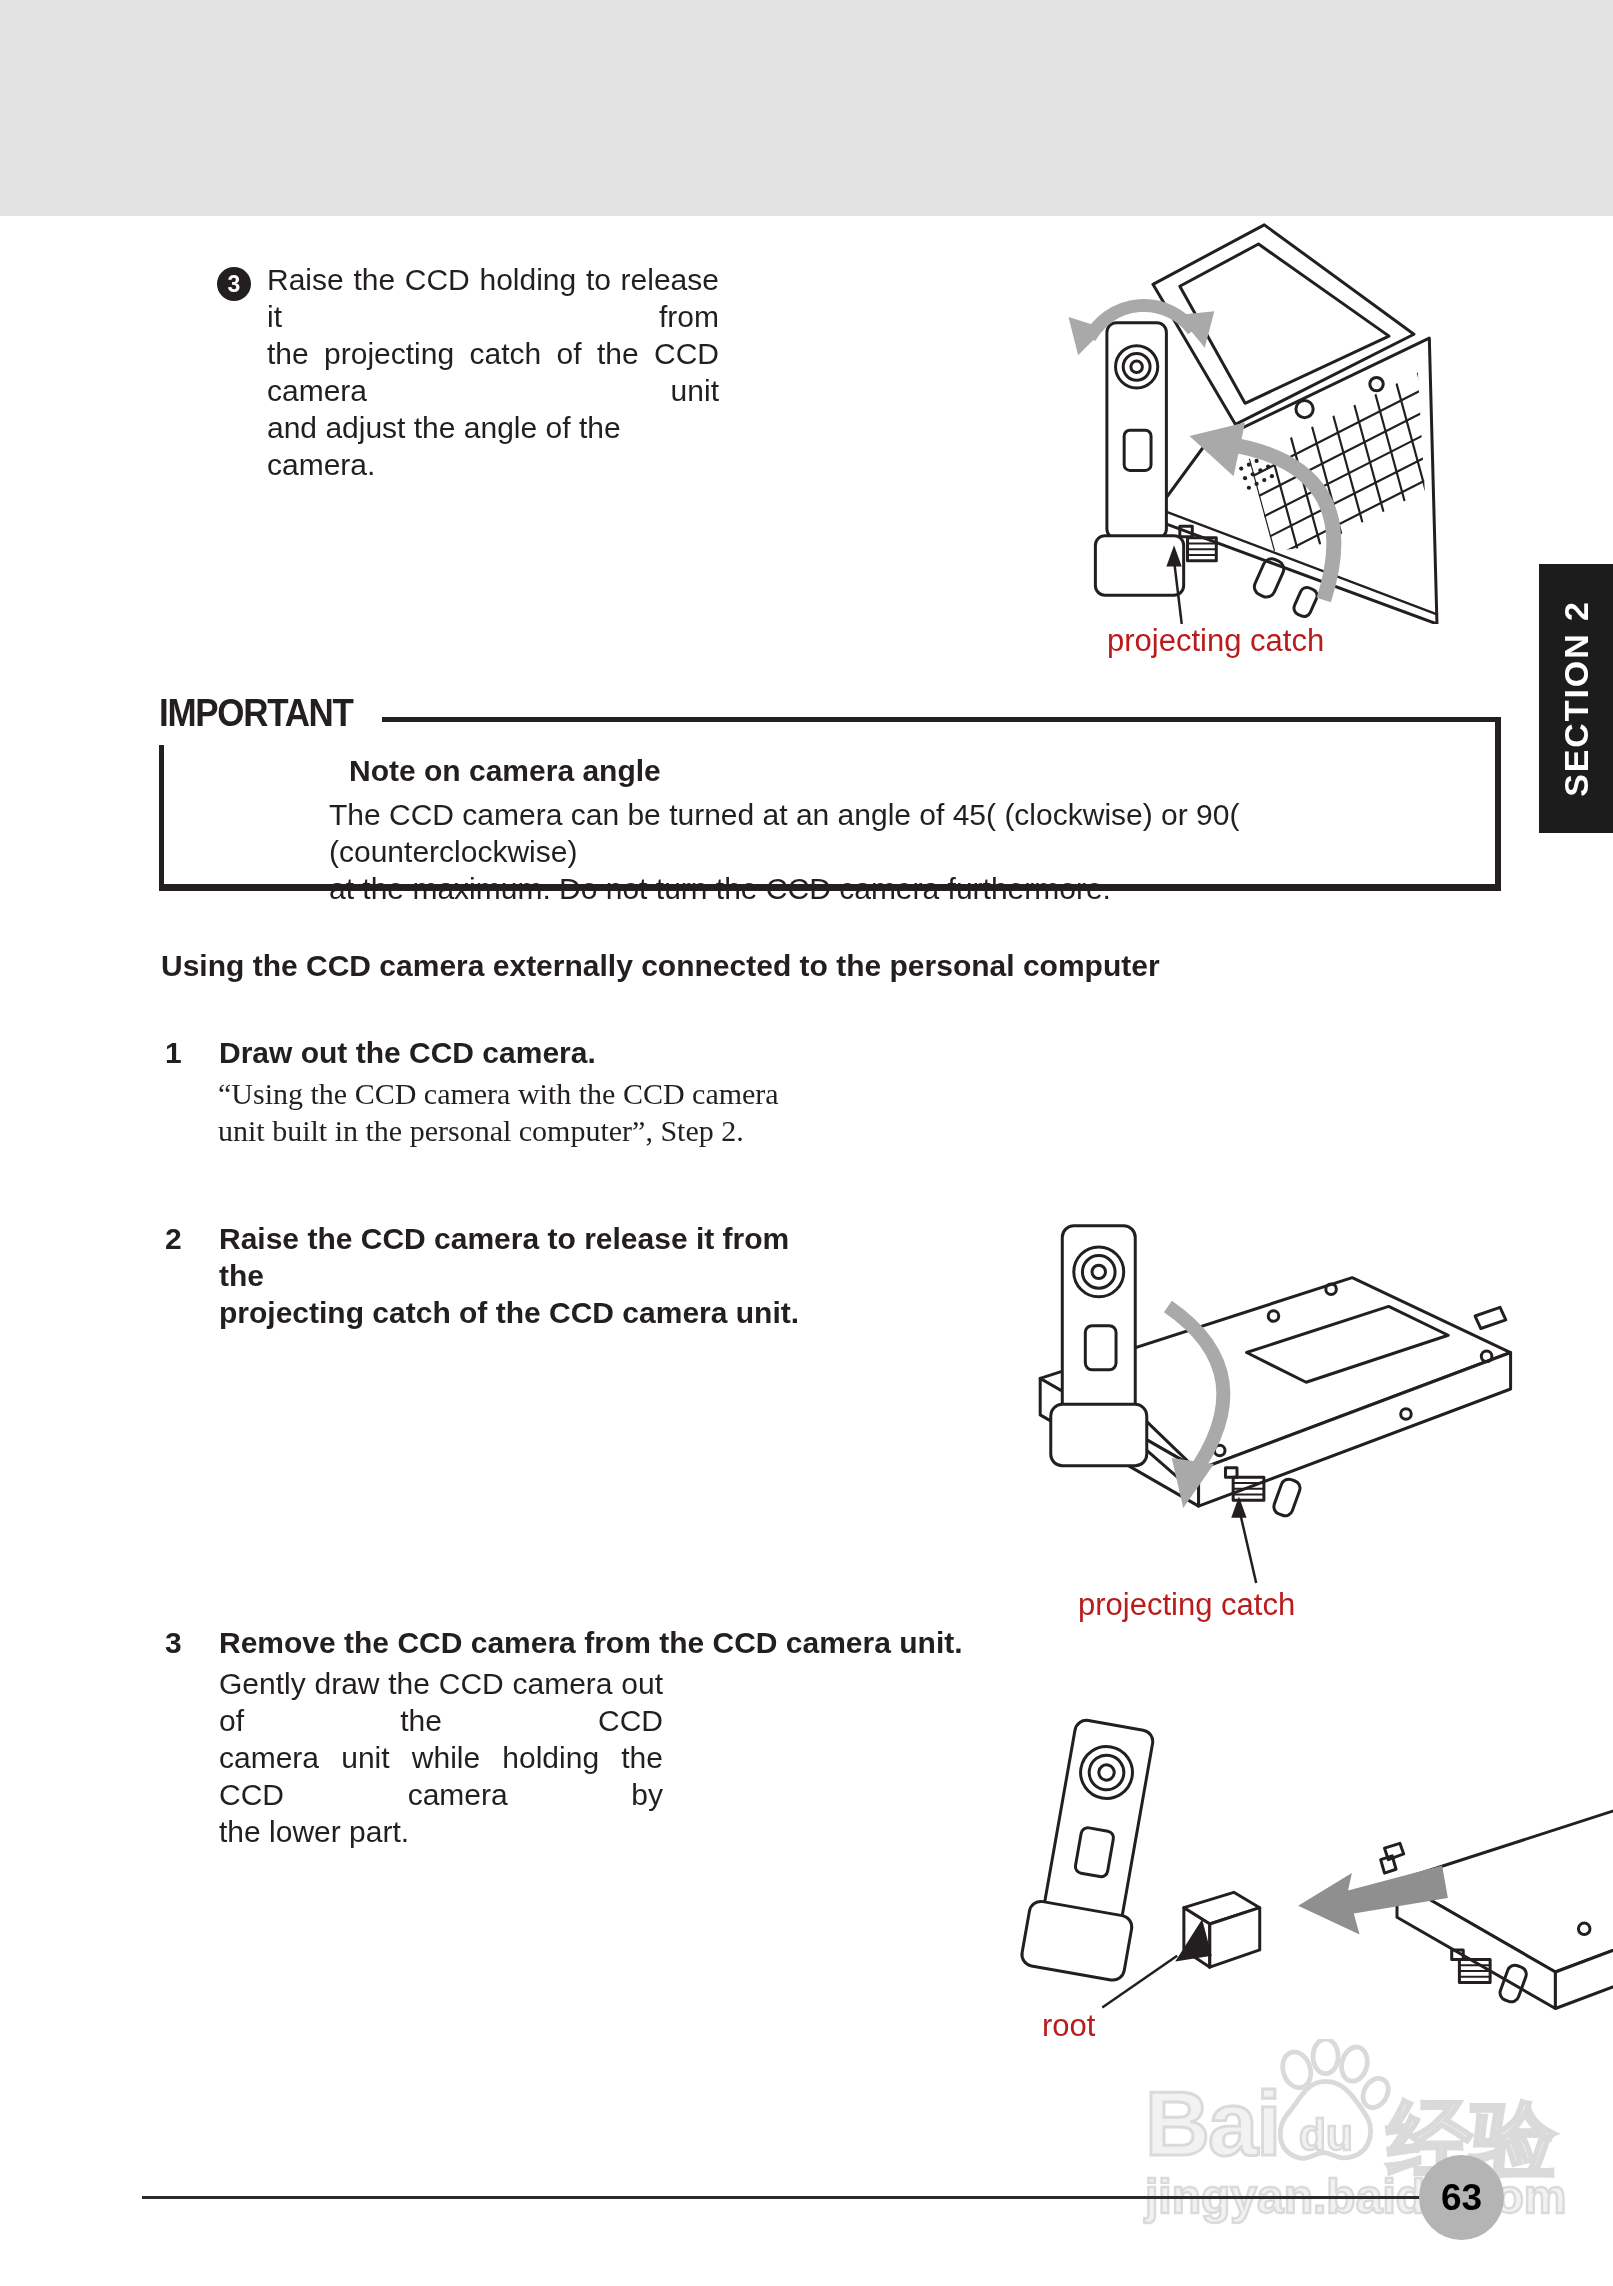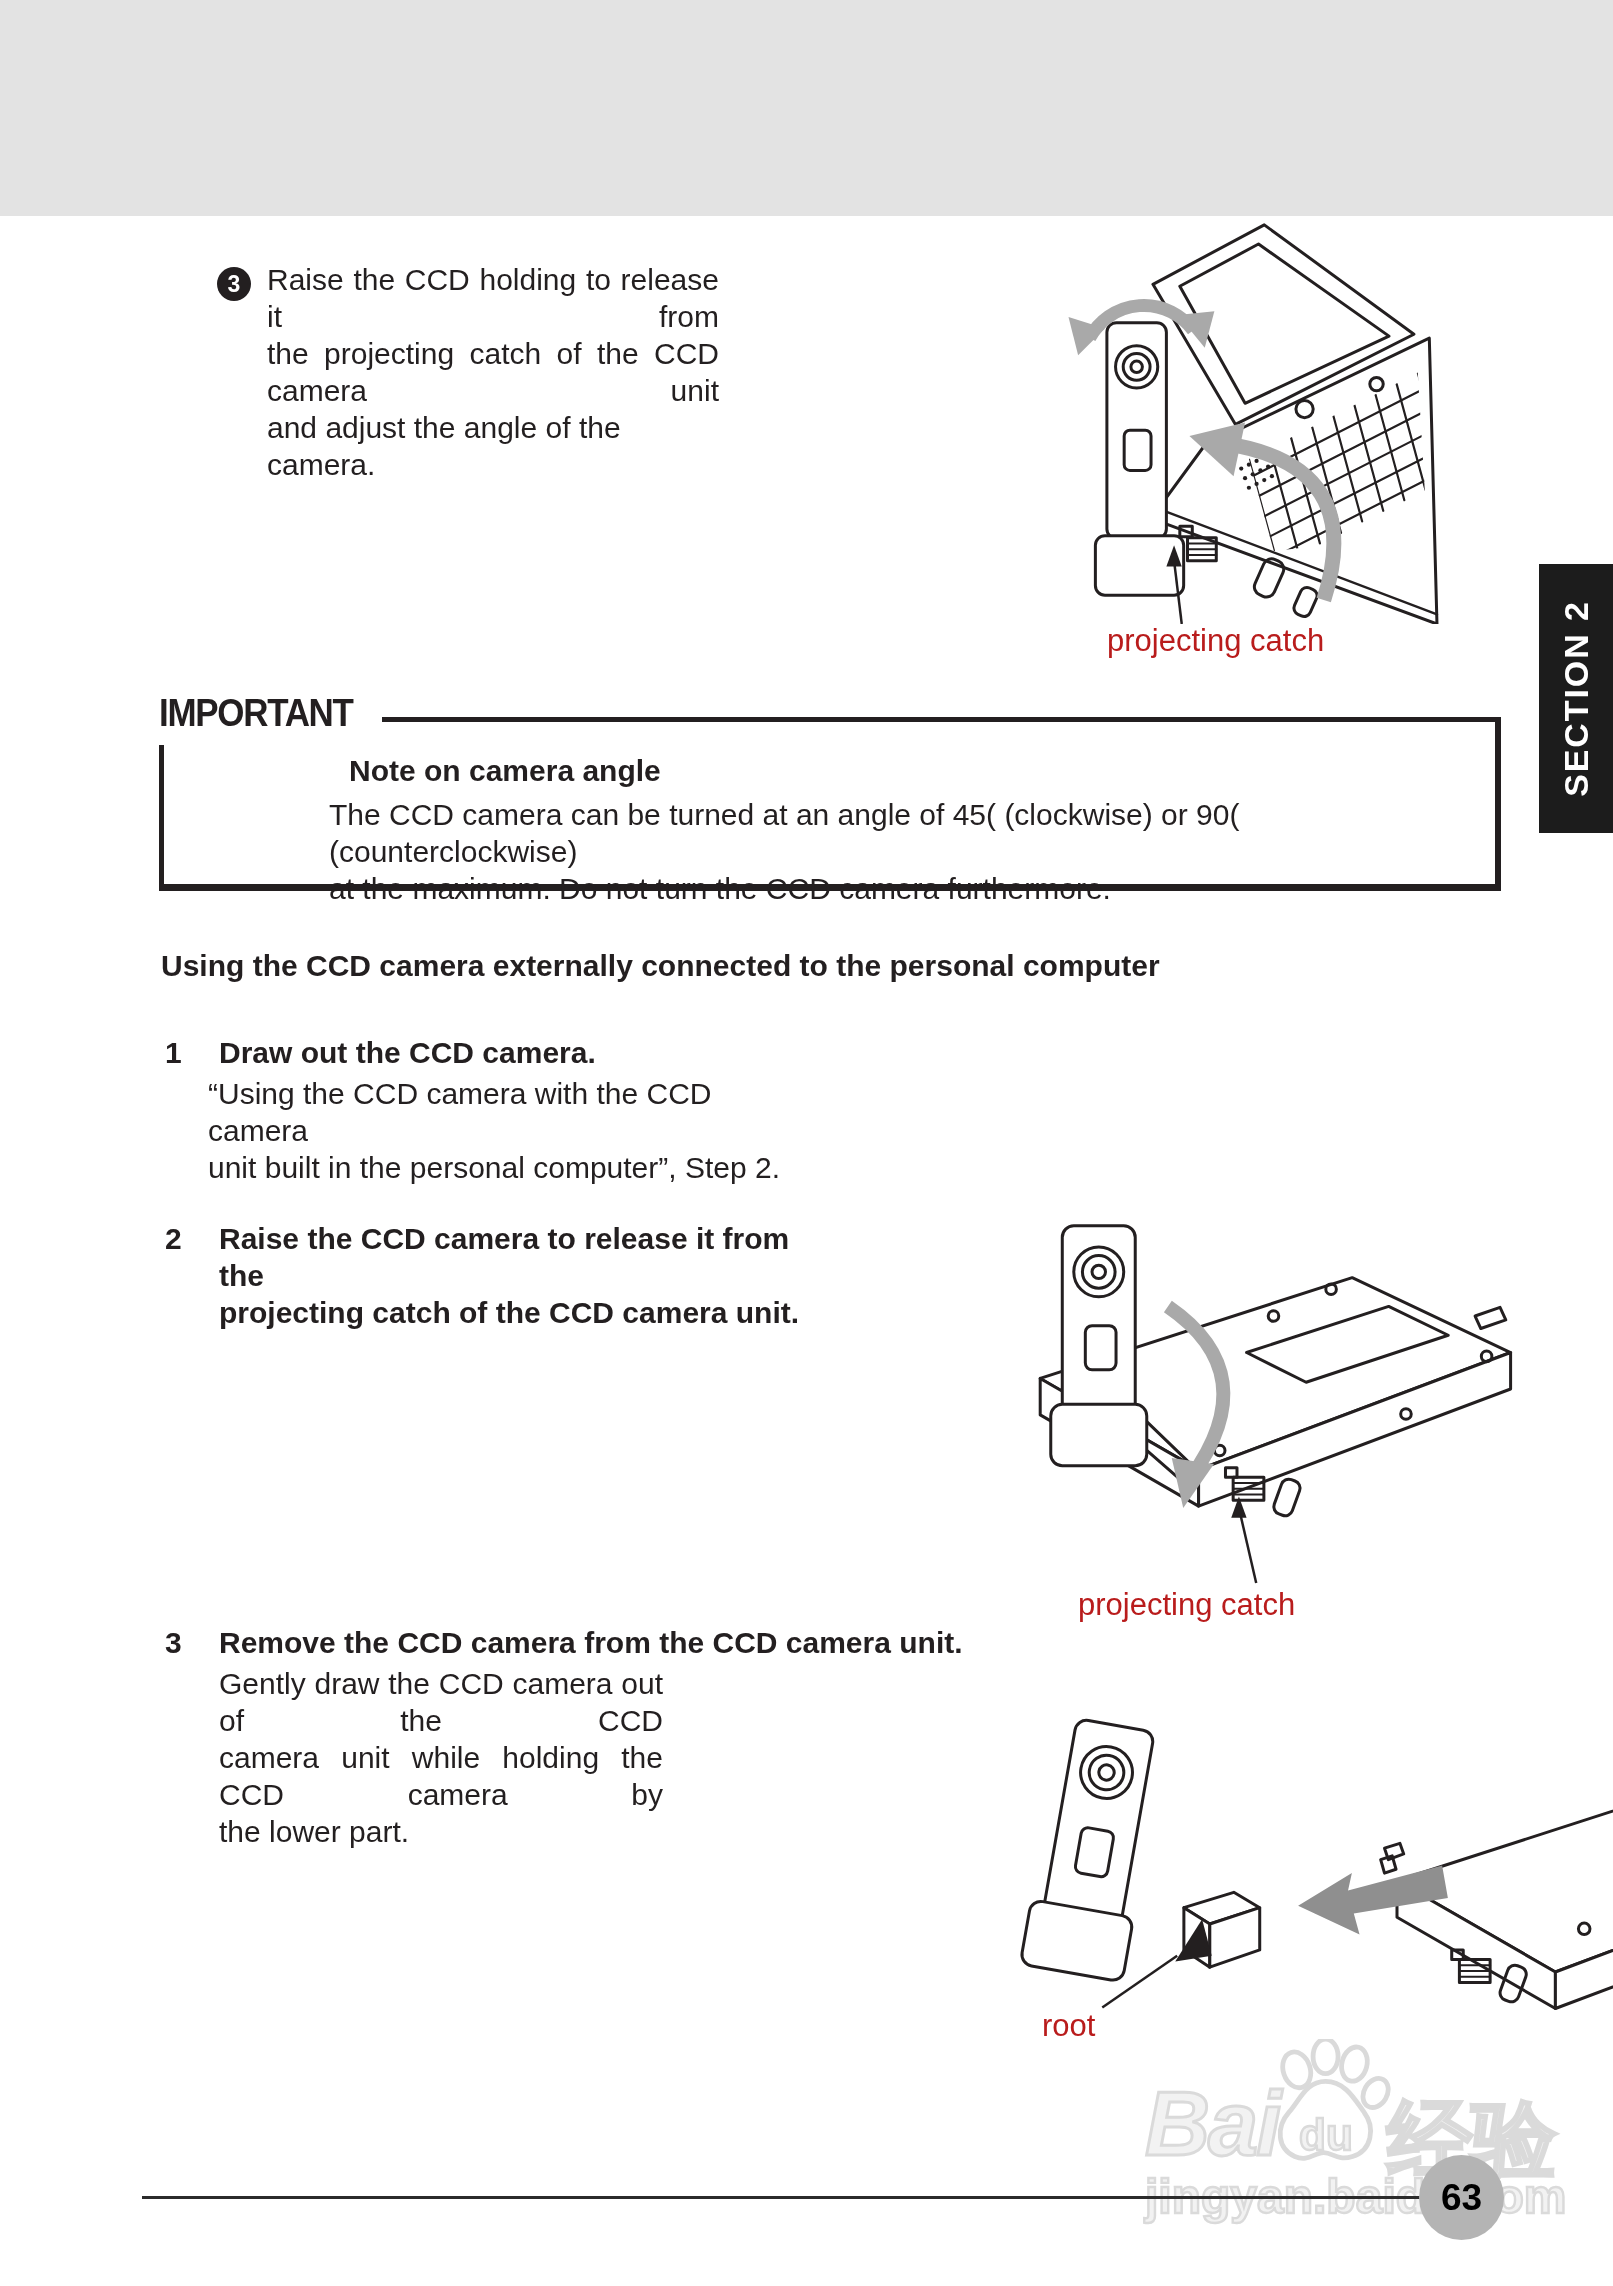--- a/index.html
+++ b/index.html
@@ -136,21 +136,21 @@
   <div class="abs body-text bold" style="left:329px;top:752px;margin-left:20px;">Note on camera angle</div>
   <div class="abs body-text" style="left:329px;top:796px;width:1167px;">
     <div>The CCD camera can be turned at an angle of 45( (clockwise) or 90( (counterclockwise)</div>
     <div>at the maximum. Do not turn the CCD camera furthermore.</div>
   </div>
 
   <div class="abs body-text bold" style="left:161px;top:947px;">Using the CCD camera externally connected to the personal computer</div>
 
   <div class="abs body-text bold" style="left:165px;top:1034px;">1</div>
   <div class="abs body-text bold" style="left:219px;top:1034px;">Draw out the CCD camera.</div>
-  <div class="abs body-text" style="left:208px;top:1075px;width:576px;">
+  <div class="abs body-text" style="left:218px;top:1075px;width:576px;font-family:Liberation Serif, serif;">
     <div>“Using the CCD camera with the CCD camera</div>
     <div>unit built in the personal computer”, Step 2.</div>
   </div>
 
   <div class="abs body-text bold" style="left:165px;top:1220px;">2</div>
   <div class="abs body-text bold" style="left:219px;top:1220px;width:596px;">
     <div>Raise the CCD camera to release it from the</div>
     <div>projecting catch of the CCD camera unit.</div>
   </div>
 
@@ -244,21 +244,21 @@
     </g>
 
     <polygon points="244,264 272,220 282,258" fill="#231f20"></polygon>
 
     <polygon points="372,206 428,172 424,190 522,164 528,198 430,214 436,236" fill="#8f8f8f"></polygon>
 
     <line x1="168" y1="312" x2="246" y2="258" stroke="#231f20" stroke-width="2.5"></line>
   </svg>
   <div class="abs caption" style="left:1042px;top:2008px;text-align:center;">root</div>
 
-  <div class="abs wm" style="left:1145px;top:2073px;font-size:90px;letter-spacing:-1.9px;font-style:italic;">Bai</div>
+  <div class="abs wm" style="left:1145px;top:2073px;font-size:90px;letter-spacing:-1.9px;">Bai</div>
   <svg class="abs" style="left:1264px;top:2039px;" width="127" height="131" viewBox="0 0 132 136">
     <g stroke="#dadada" stroke-width="5" fill="#ffffff">
       <ellipse cx="34" cy="32" rx="14" ry="19" transform="rotate(-18 34 32)"></ellipse>
       <ellipse cx="64" cy="18" rx="13" ry="18"></ellipse>
       <ellipse cx="94" cy="26" rx="13" ry="18" transform="rotate(14 94 26)"></ellipse>
       <ellipse cx="116" cy="56" rx="12" ry="16" transform="rotate(30 116 56)"></ellipse>
       <path d="M64,44 C84,44 94,62 104,76 C116,92 112,116 92,122 C76,127 72,118 62,118 C52,118 46,128 32,122 C14,114 12,92 26,76 C38,62 44,44 64,44 Z"></path>
     </g>
   </svg>
   <div class="abs wm" style="left:1299px;top:2110px;font-size:44px;-webkit-text-stroke:2.4px #dadada;">du</div>

